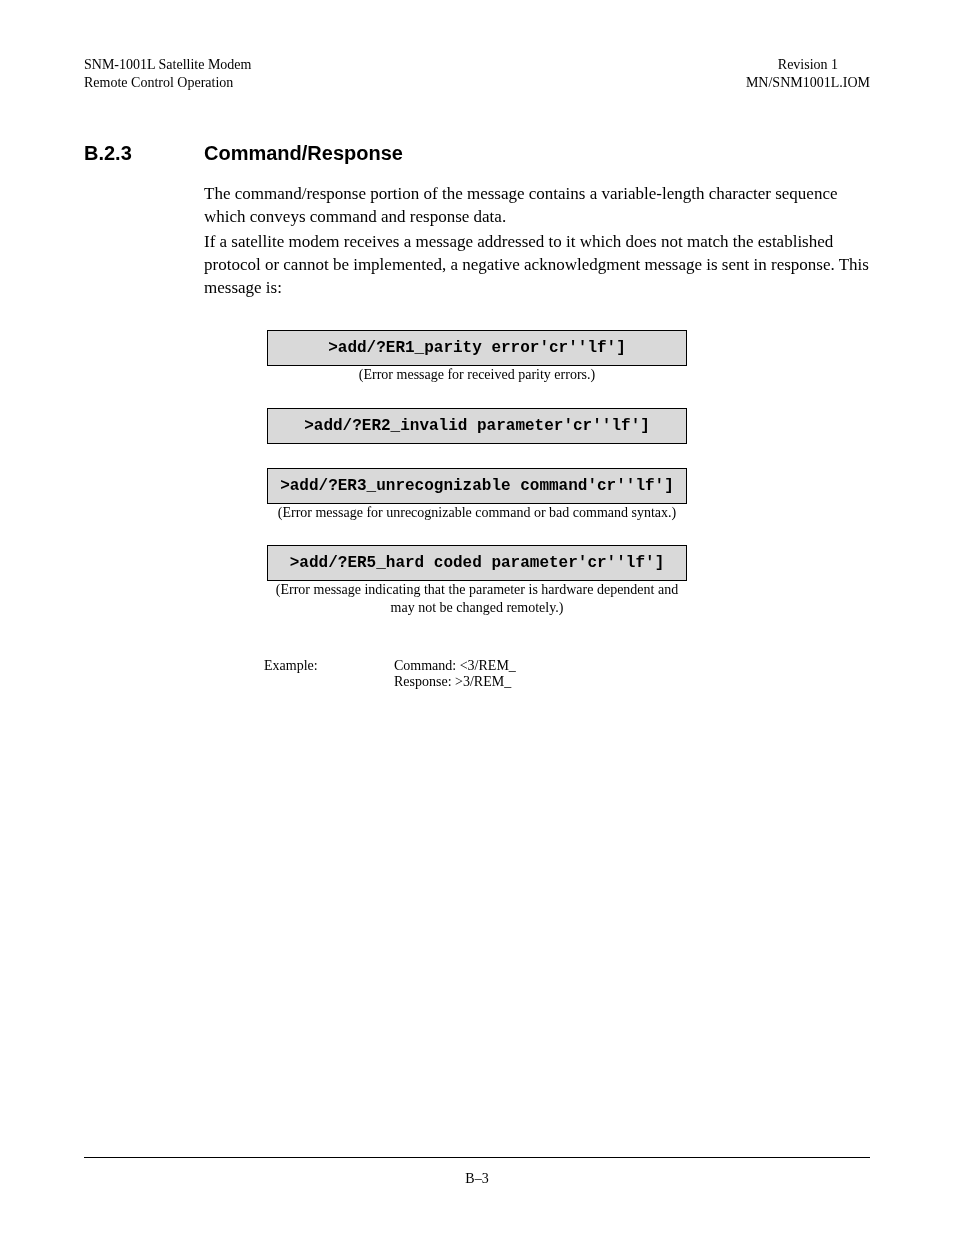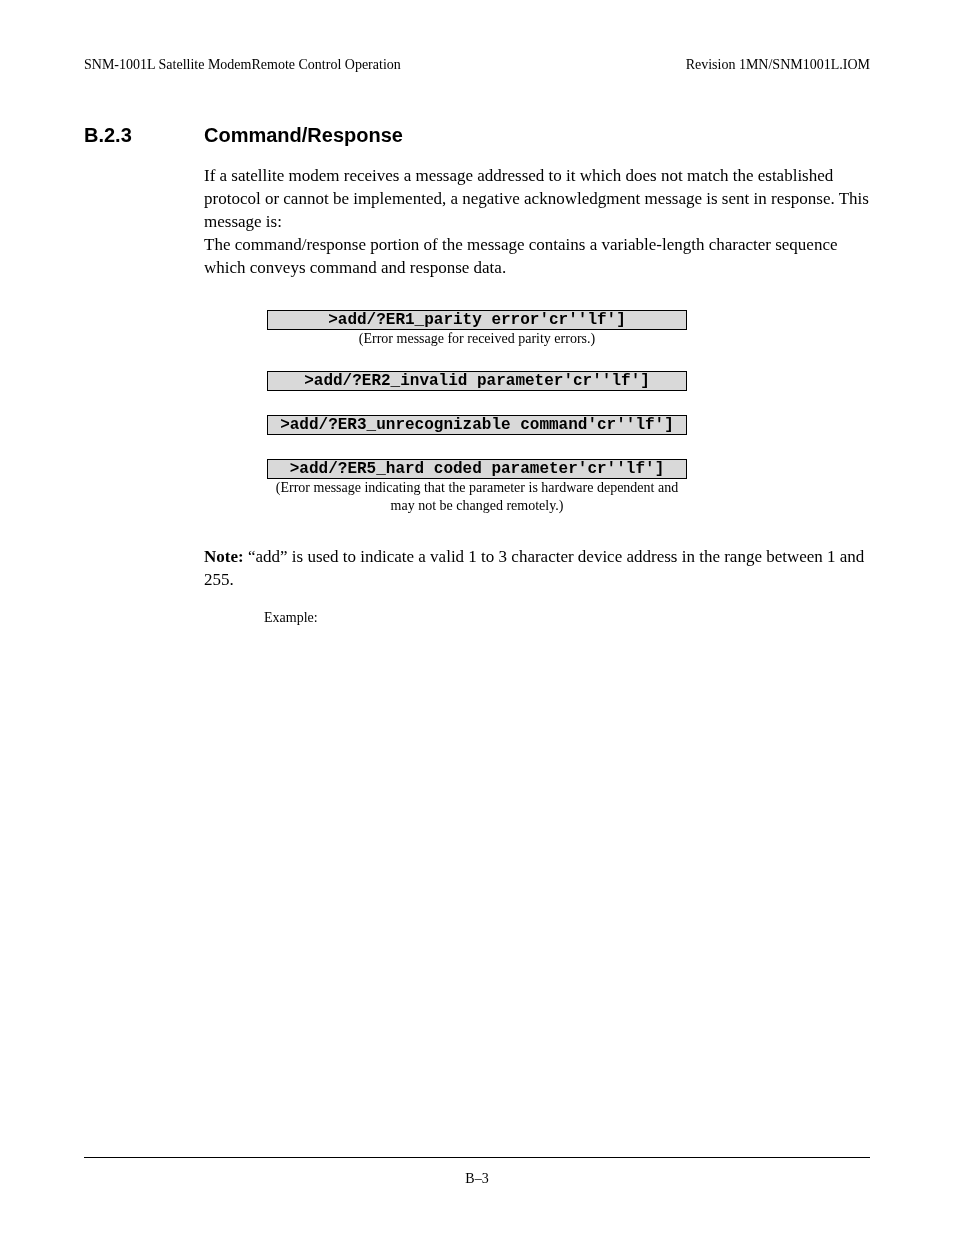--- a/index.html
+++ b/index.html
@@ -18,23 +18,23 @@
     margin: 0 auto;
   }
   .header {
     display: flex;
     justify-content: space-between;
     font-size: 14px;
     line-height: 1.3;
   }
   .header .col {
     display: flex;
-    flex-direction: row;
+    flex-direction: column;
   }
-  .header .right { text-align: left; margin-left: 44px; }
+  .header .right { text-align: center; margin-left: 44px; }
   .section-heading {
     display: flex;
     margin-top: 50px;
     font-family: Arial, Helvetica, sans-serif;
     font-weight: bold;
     font-size: 20px;
   }
   .section-heading .num { width: 120px; }
   .body-block {
     margin-left: 120px;
@@ -49,21 +49,21 @@
     align-items: center;
   }
   .err-group {
     width: 420px;
     margin-bottom: 24px;
     text-align: center;
   }
   .err-box {
     border: 1px solid #000;
     background: #d9d9d9;
-    padding: 0 8px;
+    padding: 8px 8px;
     font-family: "Courier New", Courier, monospace;
     font-weight: bold;
     font-size: 16px;
     white-space: pre-wrap;
     word-break: break-word;
   }
   .err-caption {
     font-size: 14px;
     line-height: 1.25;
   }
@@ -108,46 +108,48 @@
       <span>MN/SNM1001L.IOM</span>
     </div>
   </div>
 
   <div class="section-heading">
     <span class="num">B.2.3</span>
     <span>Command/Response</span>
   </div>
 
   <div class="body-block">
+    <div>The command/response portion of the message contains a variable-length character sequence which conveys command and response data.</div>
     <div style="margin-top:2px;">If a satellite modem receives a message addressed to it which does not match the established protocol or cannot be implemented, a negative acknowledgment message is sent in response. This message is:</div>
-    <div>The command/response portion of the message contains a variable-length character sequence which conveys command and response data.</div>
   </div>
 
   <div class="error-boxes">
     <div class="err-group">
       <div class="err-box">&gt;add/?ER1_parity error'cr''lf']</div>
       <div class="err-caption">(Error message for received parity errors.)</div>
     </div>
     <div class="err-group">
       <div class="err-box">&gt;add/?ER2_invalid parameter'cr''lf']</div>
     </div>
     <div class="err-group">
       <div class="err-box">&gt;add/?ER3_unrecognizable command'cr''lf']</div>
+      <div class="err-caption">(Error message for unrecognizable command or bad command syntax.)</div>
     </div>
     <div class="err-group">
       <div class="err-box">&gt;add/?ER5_hard coded parameter'cr''lf']</div>
       <div class="err-caption">(Error message indicating that the parameter is hardware dependent and may not be changed remotely.)</div>
     </div>
   </div>
 
-  <div class="note-block">
-    <span class="note-label">Note:</span><span> “add” is used to indicate a valid 1 to 3 character device address in the range between 1 and 255.</span>
-  </div>
 
   <div class="example-block">
     <span class="lbl">Example:</span>
+    <span class="vals">
+      <span>Command: &lt;3/REM_</span>
+      <span>Response: &gt;3/REM_</span>
+    </span>
   </div>
 
   <div class="footer">
     <span>B–3</span>
   </div>
 
 </div>
 
 </body></html>

